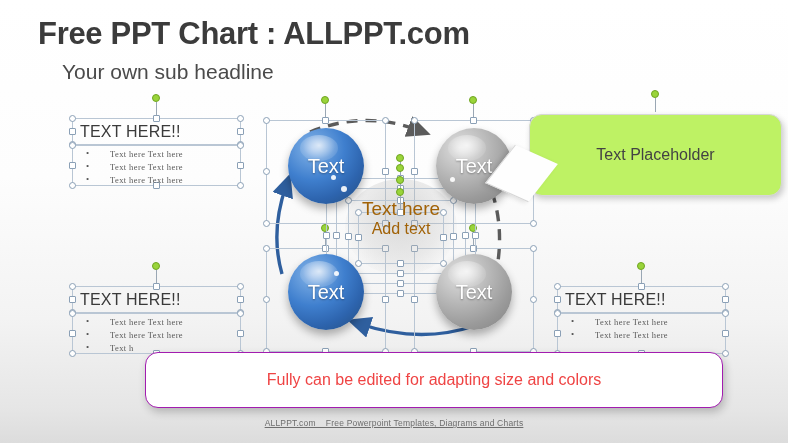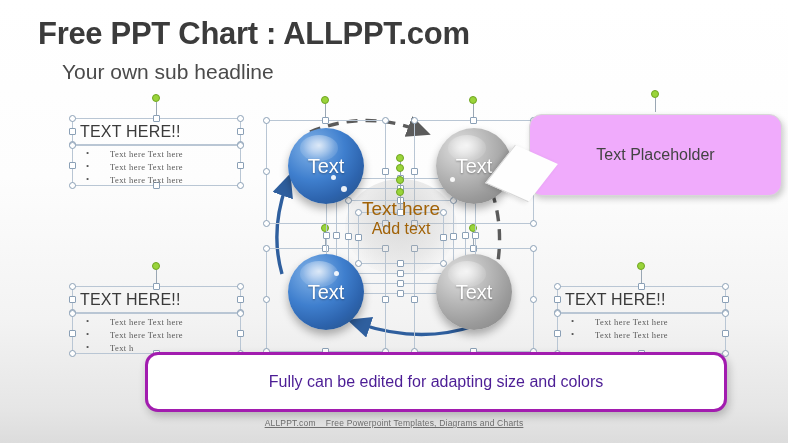--- a/index.html
+++ b/index.html
@@ -83,40 +83,40 @@
   .center-label{
     position:absolute;left:50%;top:50%;width:190px;margin-left:-95px;margin-top:-30px;
     text-align:center;color:#a16207;
   }
   .center-label .l1{font-size:19px;line-height:23px;}
   .center-label .l2{font-size:16px;line-height:19px;margin-top:-1px;}
 
   
   .callout{
     position:absolute;left:529px;top:114px;width:251px;height:80px;
-    background:#f0abfc;border:1px solid #d7d7d7;border-radius:13px;
+    background:#bef264;border:1px solid #d7d7d7;border-radius:13px;
     box-shadow:2px 3px 6px rgba(0,0,0,.20);
     display:flex;align-items:center;justify-content:center;
     font-size:16px;color:#434343;
   }
   .callout-tail{
     position:absolute;left:498px;top:150px;width:46px;height:46px;
     background:#fefefe;border-left:1px solid #d7d7d7;border-bottom:1px solid #d7d7d7;
     transform:rotate(24deg) skewX(-14deg);
     box-shadow:-2px 2px 5px rgba(0,0,0,.12);
     z-index:2;
   }
 
   
   .banner{
     position:absolute;left:145px;top:352px;width:576px;height:54px;
-    background:#ffffff;border:3px solid #a21caf;border-radius:13px;
+    background:#ffffff;border:1px solid #a21caf;border-radius:13px;
     box-shadow:2px 4px 8px rgba(0,0,0,.22);
     display:flex;align-items:center;justify-content:center;
-    font-size:16px;color:#4c1d95;z-index:20;
+    font-size:16px;color:#ef4444;z-index:20;
   }
   .footer{
     position:absolute;left:0;right:0;top:418px;text-align:center;
     font-size:8.5px;color:#6e6e6e;letter-spacing:.2px;text-decoration:underline;
   }
   svg{overflow:visible;}
 </style>
 </head>
 <body>
 

